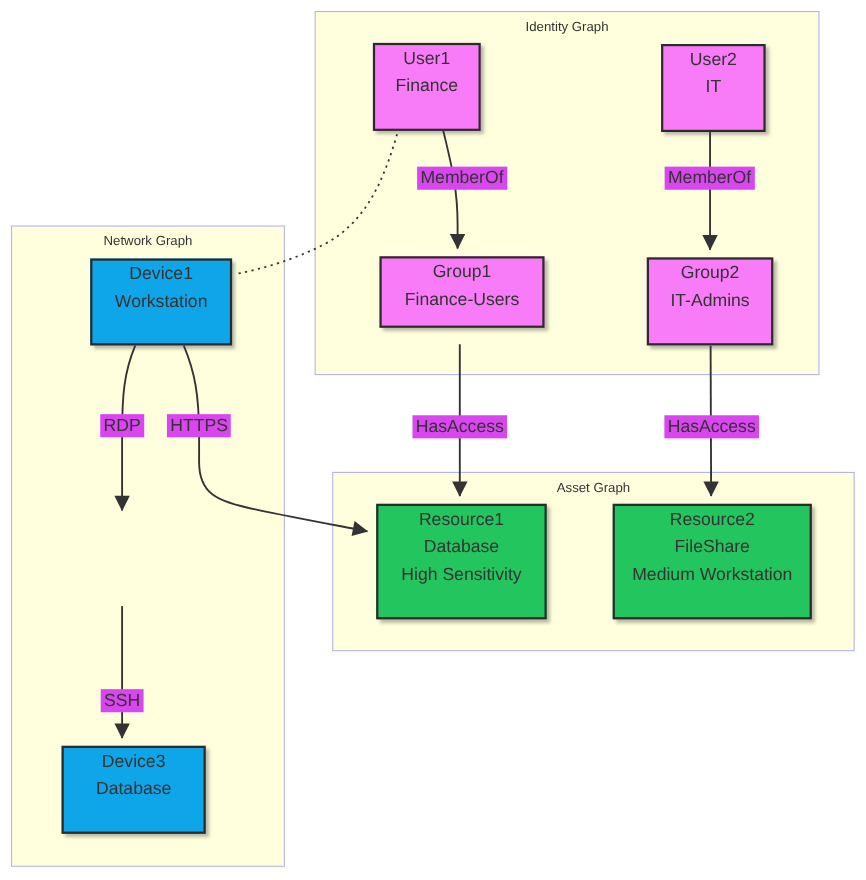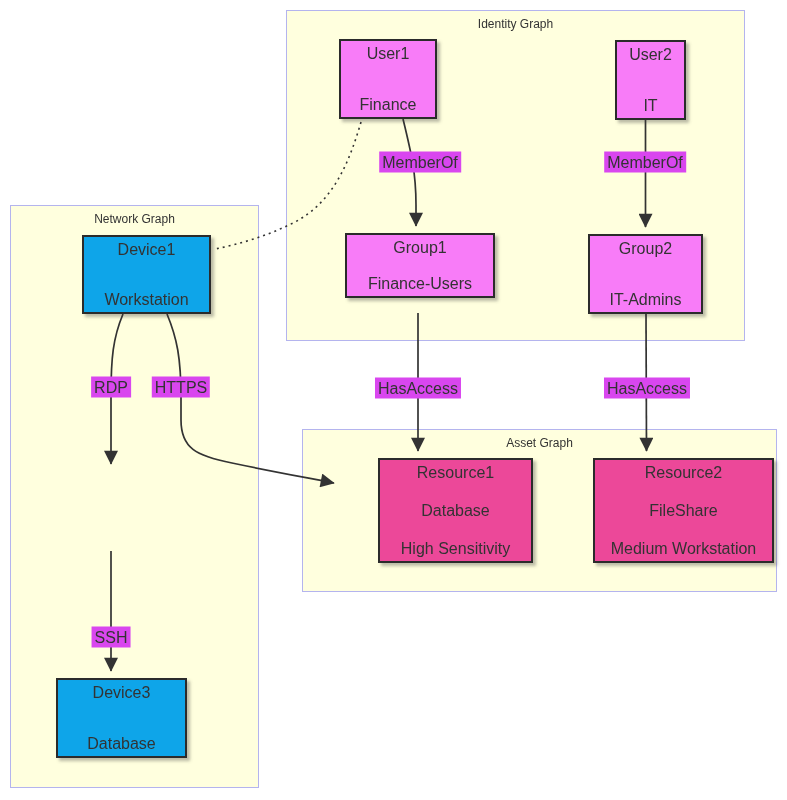--- a/index.html
+++ b/index.html
@@ -32,30 +32,30 @@
     top: 0; left: 0;
     width: 787px; height: 800px;
   }
   .node {
     position: absolute;
     box-sizing: border-box;
     border: 2.5px solid #2b2b2b;
     display: flex;
     flex-direction: column;
     align-items: center;
-    justify-content: space-between;
+    justify-content: flex-start;
     text-align: center;
     font-size: 16px;
     line-height: 25px;
     color: #333333;
     box-shadow: 3px 3px 3px rgba(60,60,60,0.35);
   }
   .node-identity { background: #f87cf8; }
   .node-network  { background: #0ea5e9; }
-  .node-asset    { background: #ec4899; margin-left: 36px; }
+  .node-asset    { background: #22c55e; }
   .edge-label {
     position: absolute;
     transform: translate(-50%, -50%);
     background: #d946ef;
     color: #333333;
     font-size: 16px;
     line-height: 19px;
     padding: 1px 3px;
     white-space: nowrap;
   }
@@ -99,21 +99,21 @@
     <path d="M 111 551 L 111 671" fill="none" stroke="#333333" stroke-width="1.7" marker-end="url(#arrow)"></path>
 
     <path d="M 361 122 C 349 163 333 203 293 223 C 267 236 240 244 215 249" fill="none" stroke="#333333" stroke-width="1.6" stroke-dasharray="2 4"></path>
   </svg>
 
   <div class="node node-identity" style="left:339px; top:39px; width:98px; height:80px;">
     <span>User1</span>
     <span>Finance</span>
   </div>
 
-  <div class="node node-identity" style="left:615px; top:40px; width:71px; height:80px;">
+  <div class="node node-identity" style="left:601px; top:40px; width:95px; height:80px;">
     <span>User2</span>
     <span>IT</span>
   </div>
 
   <div class="node node-identity" style="left:345px; top:233px; width:150px; height:65px;">
     <span>Group1</span>
     <span>Finance-Users</span>
   </div>
 
   <div class="node node-identity" style="left:588px; top:234px; width:115px; height:80px;">

